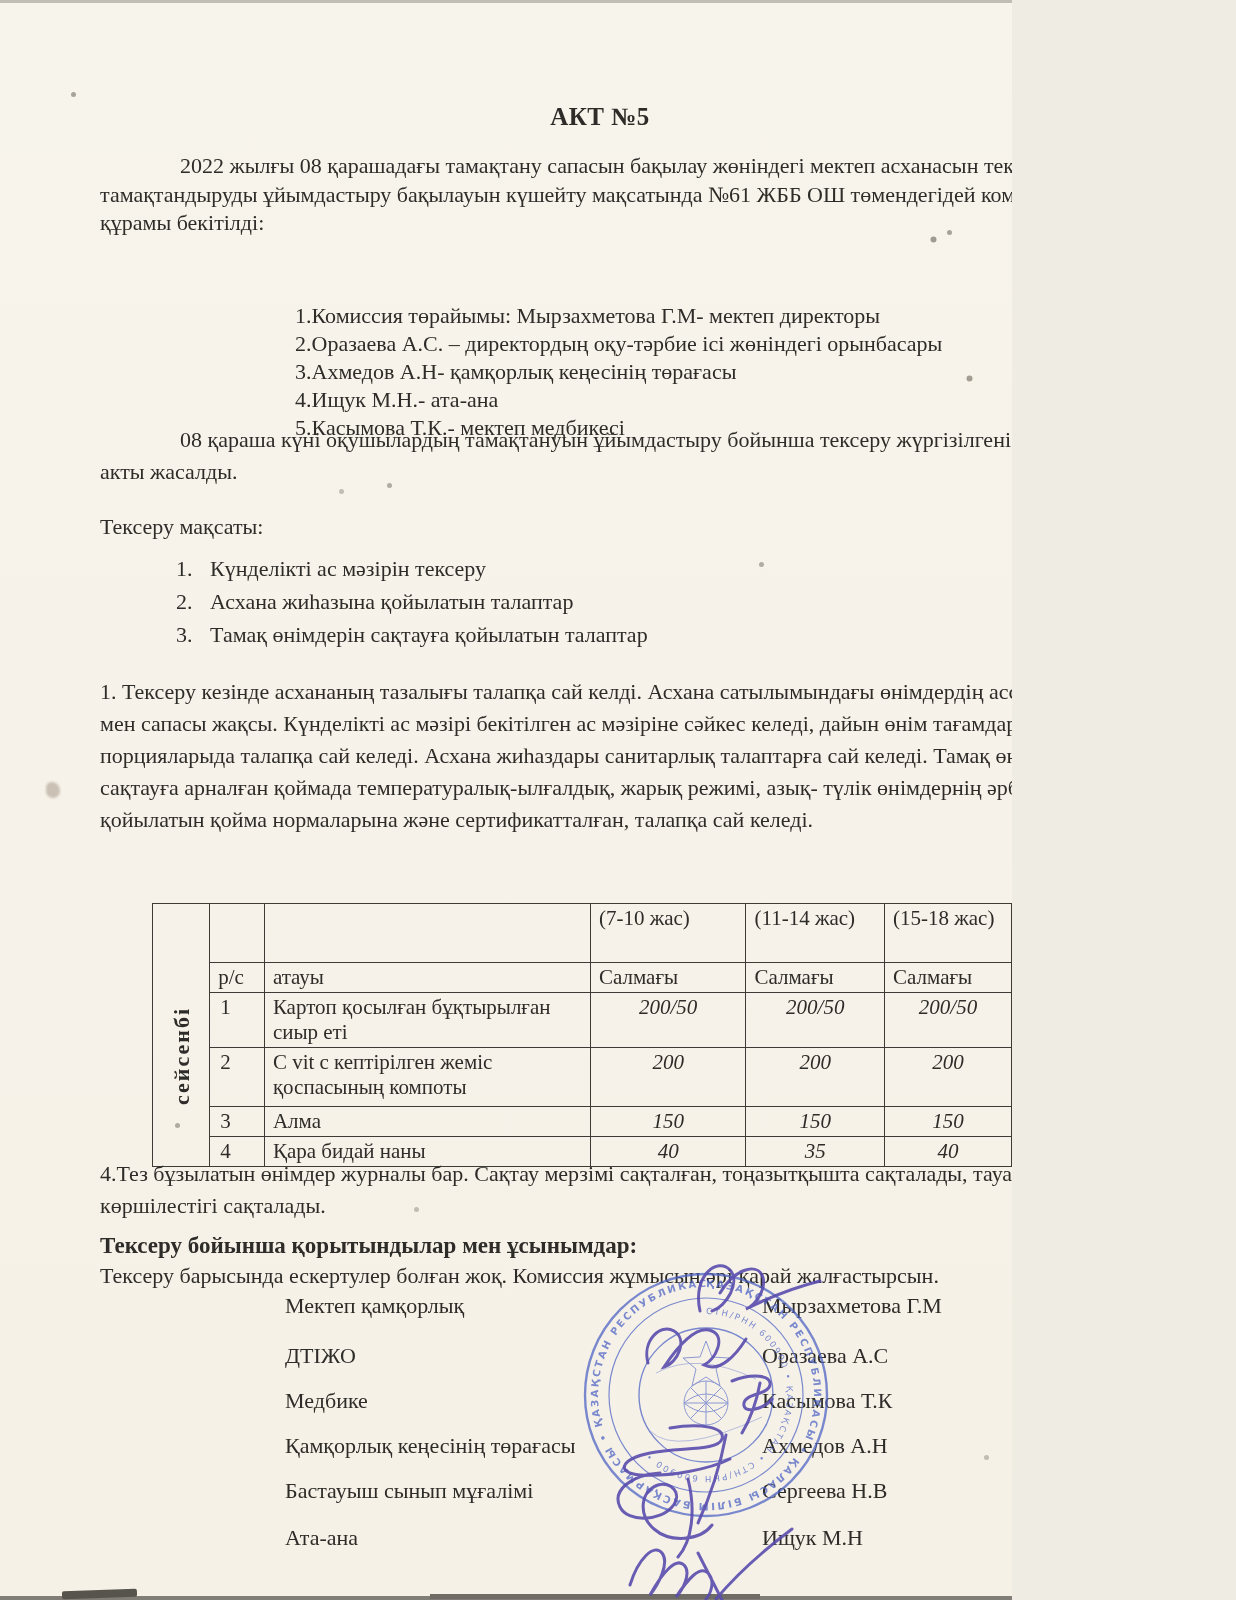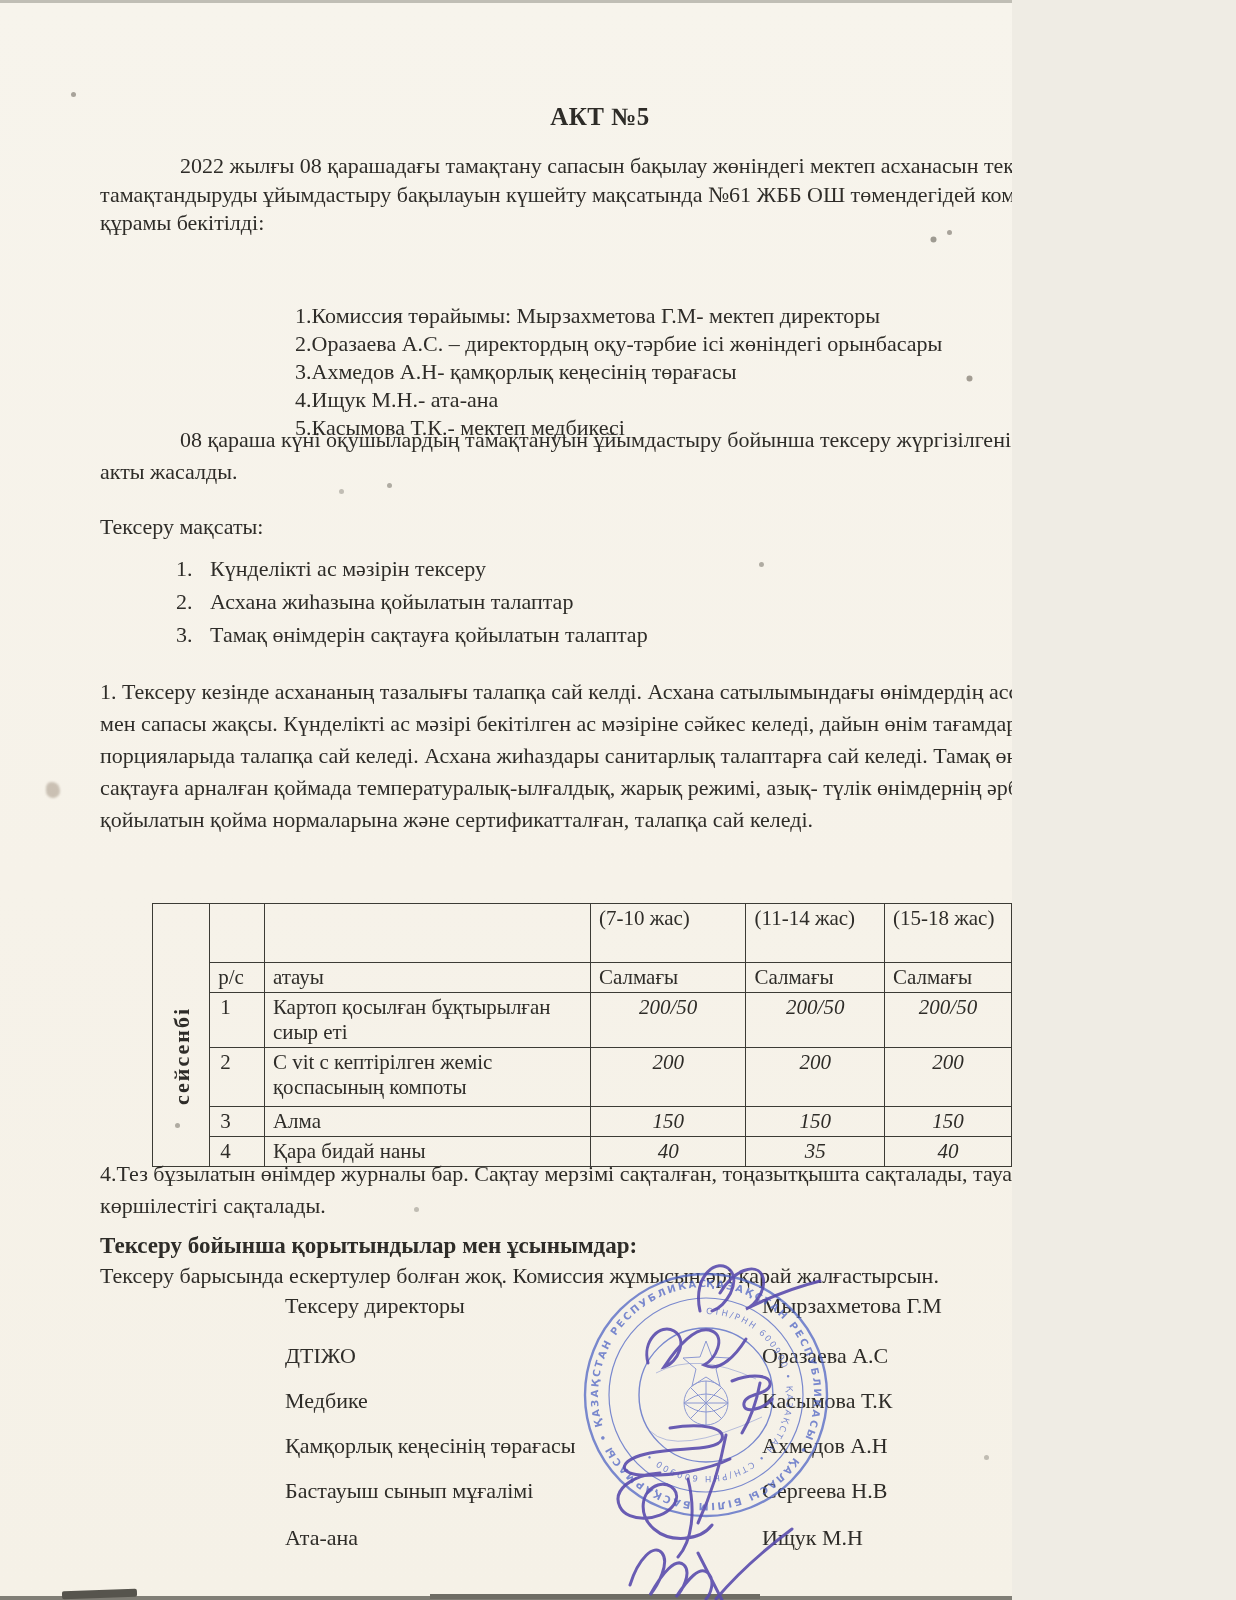--- a/index.html
+++ b/index.html
@@ -166,21 +166,21 @@
     </tr>
   </tbody>
     </table>
 
   <p class="abs para section3">4.Тез бұзылатын өнімдер журналы бар. Сақтау мерзімі сақталған, тоңазытқышта сақталады, тауар көршілестігі сақталады.</p>
 
   <p class="abs para concl-text">Тексеру барысында ескертулер болған жоқ. Комиссия жұмысын әрі қарай жалғастырсын.</p>
   <p class="abs para concl-heading">Тексеру бойынша қорытындылар мен ұсынымдар:</p>
 
   <div class="sig-row" style="top:1293px">
-    <span class="sig-role">Тексеру директоры</span>
+    <span class="sig-role">Мектеп қамқорлық</span>
     <span class="sig-name">Мырзахметова Г.М</span>
   </div>
   <div class="sig-row" style="top:1343px">
     <span class="sig-role">ДТІЖО</span>
     <span class="sig-name">Оразаева А.С</span>
   </div>
   <div class="sig-row" style="top:1388px">
     <span class="sig-role">Медбике</span>
     <span class="sig-name">Касымова Т.К</span>
   </div>

